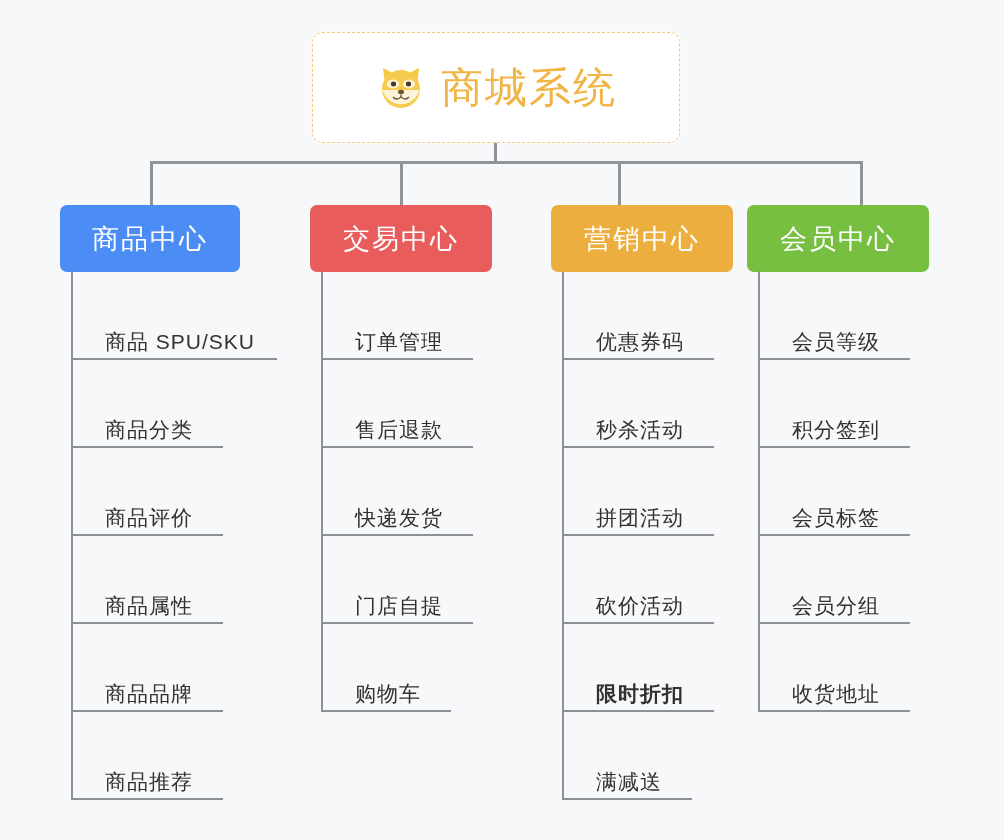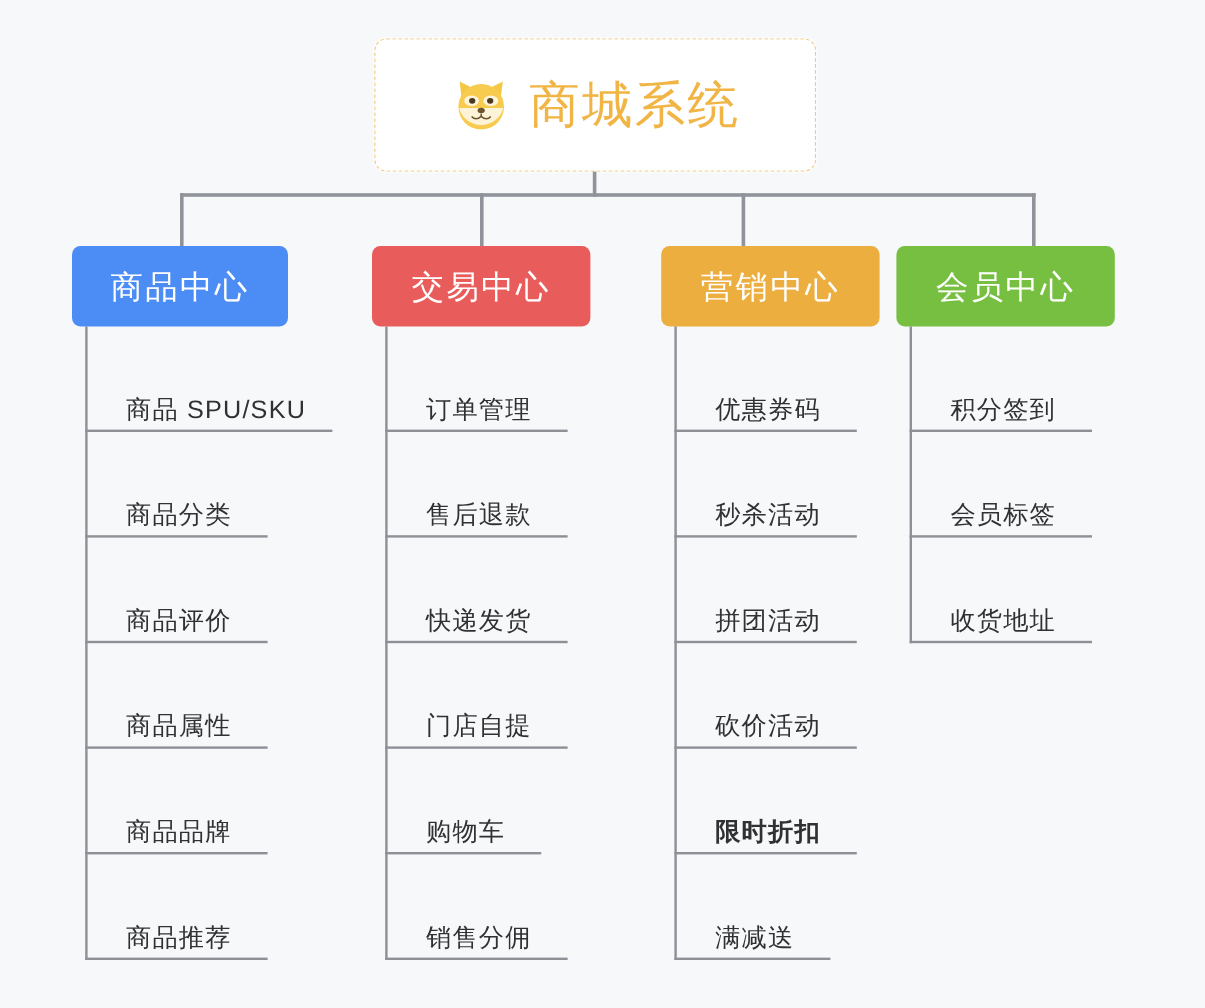--- a/index.html
+++ b/index.html
@@ -210,24 +210,20 @@
         <span class="leaf-underline" style="width:152px;"></span>
       </div>
       <div class="leaf">
         <span class="leaf-label" style="color: rgb(48, 49, 51);">门店自提</span>
         <span class="leaf-underline" style="width:152px;"></span>
       </div>
       <div class="leaf">
         <span class="leaf-label" style="color: rgb(48, 49, 51);">购物车</span>
         <span class="leaf-underline" style="width:130px;"></span>
       </div>
-      <div class="leaf">
-        <span class="leaf-label" style="color: rgb(48, 49, 51);">销售分佣</span>
-        <span class="leaf-underline" style="width:152px;"></span>
-      </div>
     </div>
   </div>
 
   <div class="column" style="left:551px; width:182px;">
     <div class="cat-box" style="width: 182px; background-color: rgb(237, 174, 64);">营销中心</div>
     <div class="leaf-wrap">
       <div class="spine"></div>
       <div class="leaf">
         <span class="leaf-label" style="color: rgb(48, 49, 51);">优惠券码</span>
         <span class="leaf-underline" style="width:152px;"></span>
@@ -253,27 +249,35 @@
         <span class="leaf-underline" style="width:130px;"></span>
       </div>
     </div>
   </div>
 
   <div class="column" style="left:747px; width:182px;">
     <div class="cat-box" style="width: 182px; background-color: rgb(118, 191, 65);">会员中心</div>
     <div class="leaf-wrap">
       <div class="spine"></div>
       <div class="leaf">
+        <span class="leaf-label" style="color: rgb(48, 49, 51);">会员等级</span>
+        <span class="leaf-underline" style="width:152px;"></span>
+      </div>
+      <div class="leaf">
         <span class="leaf-label" style="color: rgb(48, 49, 51);">积分签到</span>
         <span class="leaf-underline" style="width:152px;"></span>
       </div>
       <div class="leaf">
         <span class="leaf-label" style="color: rgb(48, 49, 51);">会员标签</span>
         <span class="leaf-underline" style="width:152px;"></span>
       </div>
       <div class="leaf">
+        <span class="leaf-label" style="color: rgb(48, 49, 51);">会员分组</span>
+        <span class="leaf-underline" style="width:152px;"></span>
+      </div>
+      <div class="leaf">
         <span class="leaf-label" style="color: rgb(48, 49, 51);">收货地址</span>
         <span class="leaf-underline" style="width:152px;"></span>
       </div>
     </div>
   </div>
 
 </div>
 
 </body></html>

